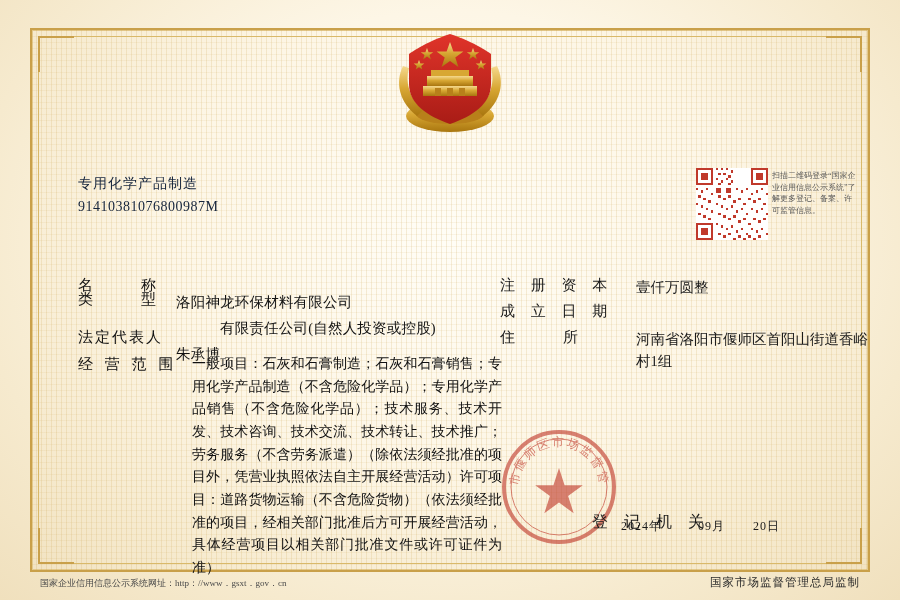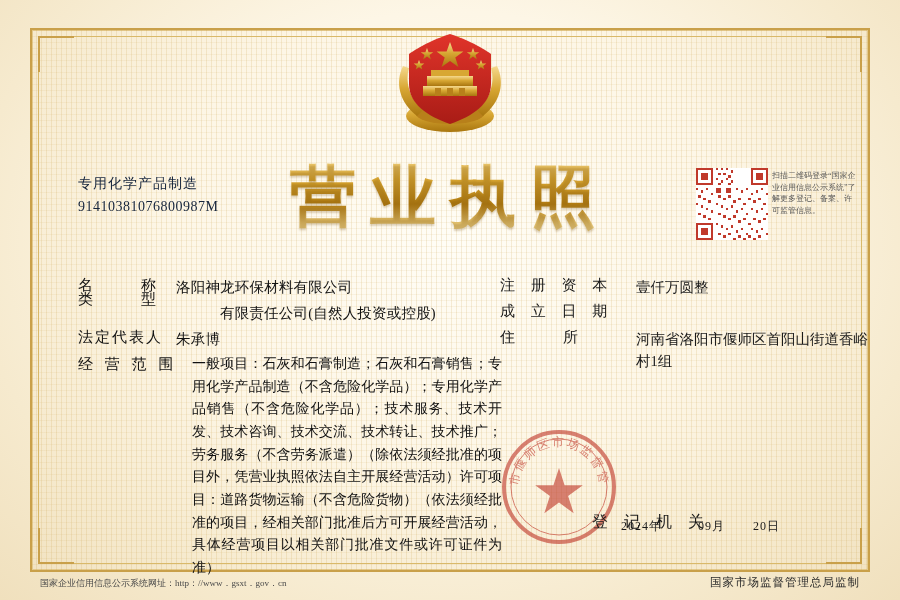--- a/index.html
+++ b/index.html
@@ -117,20 +117,21 @@
     letter-spacing: 6px;
     color: #111;
     white-space: nowrap;
   }
   .field-value {
     position: absolute;
     font-size: 14.5px;
     color: #111;
     line-height: 1.55;
     letter-spacing: 0.2px;
+    margin-top: 15px;
   }
   .scope-value {
     position: absolute;
     left: 176px;
     top: 353px;
     width: 310px;
     font-size: 14px;
     line-height: 1.62;
     color: #111;
     text-align: justify;
@@ -243,21 +244,20 @@
       <g fill="url(#gold1)">
         <polygon points="67,22 70.4,31.5 80.4,31.5 72.3,37.4 75.4,47 67,41 58.6,47 61.7,37.4 53.6,31.5 63.6,31.5"></polygon>
         <polygon points="44,28 45.6,32.3 50.2,32.3 46.5,35 47.9,39.4 44,36.6 40.1,39.4 41.5,35 37.8,32.3 42.4,32.3"></polygon>
         <polygon points="36,40 37.4,43.6 41.3,43.6 38.2,45.9 39.3,49.6 36,47.3 32.7,49.6 33.8,45.9 30.7,43.6 34.6,43.6"></polygon>
         <polygon points="90,28 91.6,32.3 96.2,32.3 92.5,35 93.9,39.4 90,36.6 86.1,39.4 87.5,35 83.8,32.3 88.4,32.3"></polygon>
         <polygon points="98,40 99.4,43.6 103.3,43.6 100.2,45.9 101.3,49.6 98,47.3 94.7,49.6 95.8,45.9 92.7,43.6 96.6,43.6"></polygon>
       </g>
     </svg>
   </div>
 
-  <div class="title">营业执照</div>
 
   <div class="credit-code">
     <div class="label">专用化学产品制造</div>
     <div class="value">91410381076800987M</div>
   </div>
 
   <div class="qr-wrap">
     <svg viewBox="0 0 29 29" width="72" height="72" xmlns="http://www.w3.org/2000/svg" shape-rendering="crispEdges">
       <rect width="29" height="29" fill="#ffffff"></rect>
       <g fill="#c0392b">

